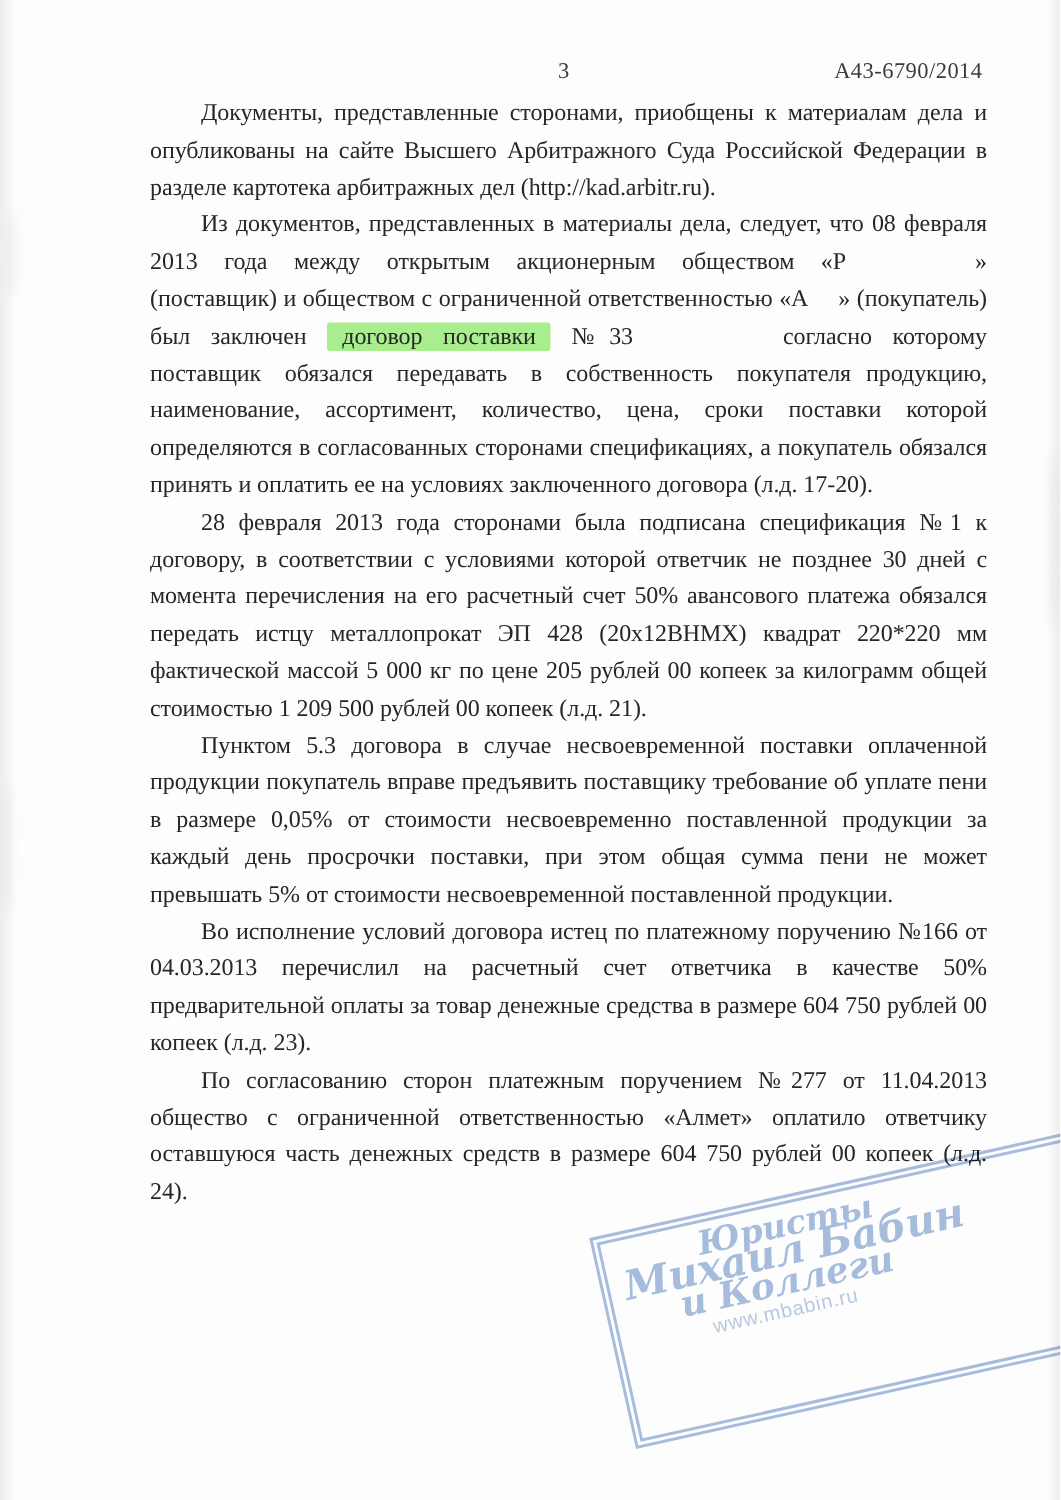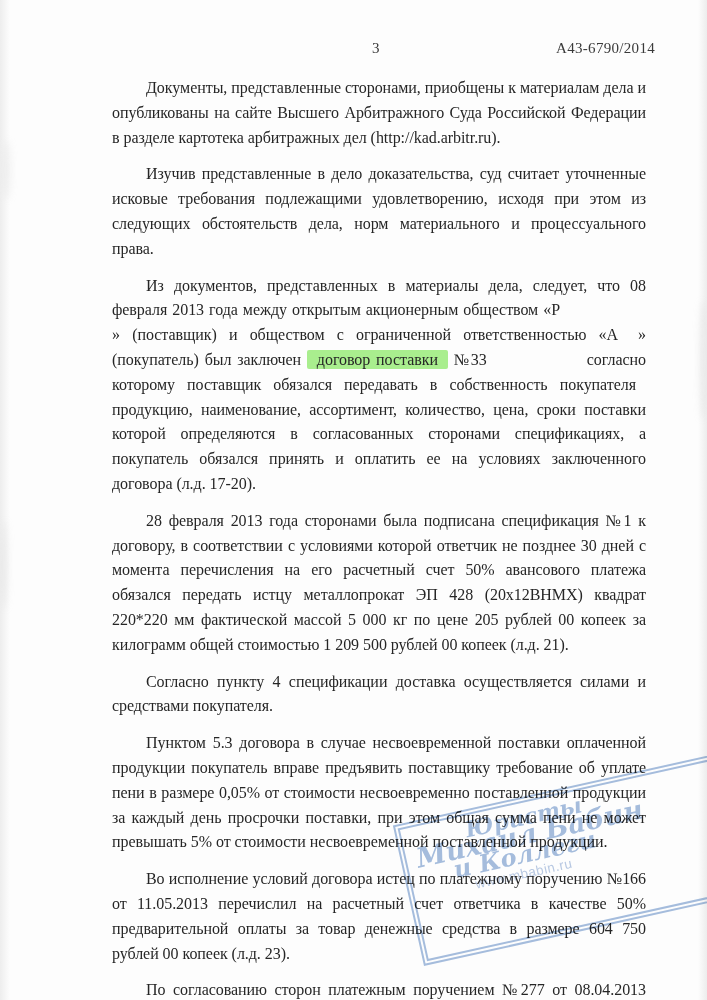--- a/index.html
+++ b/index.html
@@ -25,21 +25,21 @@
   }
   .hdr .pnum{position:absolute;left:372px;top:0;}
   .hdr .case{position:absolute;right:52px;top:0;letter-spacing:.3px;}
 
   .body{
     position:absolute;left:100px;top:64px;width:558px;
     font-size:16px;line-height:24.8px;
     text-align:justify;
     letter-spacing:-0.05px;
   }
-  .para{margin:12px;text-indent:34px;}
+  .para{margin:0;text-indent:34px;}
   .gap{display:inline-block;height:1px;}
   .hl{
     background:var(--hl,#a9ee8e);
     border-radius:2px;
     padding:1px 10px;
     box-decoration-break:clone;
     font-family:Liberation Serif, serif;
   }
 
   
@@ -80,27 +80,25 @@
   <div class="smudge" style="left:2px;top:520px;width:7px;height:90px;"></div>
   <div class="smudge" style="left:698px;top:300px;width:8px;height:120px;"></div>
 
   <div class="hdr">
     <span class="pnum">3</span>
     <span class="case">А43-6790/2014</span>
   </div>
 
   <div class="body">
       <p class="para"><span>Документы, представленные сторонами, приобщены к материалам дела и опубликованы на сайте Высшего Арбитражного Суда Российской Федерации в разделе картотека арбитражных дел (http://kad.arbitr.ru).</span></p>
-      <p class="para"><span>Изучив представленные в дело доказательства, суд считает уточненные исковые требования подлежащими удовлетворению, исходя при этом из следующих обстоятельств дела, норм материального и процессуального права.</span></p>
       <p class="para"><span>Из документов, представленных в материалы дела, следует, что 08 февраля 2013 года между открытым акционерным обществом «Р</span><span class="gap" style="width: 86px;"></span><span>» (поставщик) и обществом с ограниченной ответственностью «А</span><span class="gap" style="width: 20px;"></span><span>» (покупатель) был заключен </span><span class="hl">договор поставки</span><span> №33</span><span class="gap" style="width: 100px;"></span><span>согласно которому поставщик обязался передавать в собственность покупателя</span><span class="gap" style="width: 10px;"></span><span>продукцию, наименование, ассортимент, количество, цена, сроки поставки которой определяются в согласованных сторонами спецификациях, а покупатель обязался принять и оплатить ее на условиях заключенного договора (л.д. 17-20).</span></p>
       <p class="para"><span>28 февраля 2013 года сторонами была подписана спецификация №1 к договору, в соответствии с условиями которой ответчик не позднее 30 дней с момента перечисления на его расчетный счет 50% авансового платежа обязался передать истцу металлопрокат ЭП 428 (20х12ВНМХ) квадрат 220*220 мм фактической массой 5 000 кг по цене 205 рублей 00 копеек за килограмм общей стоимостью 1 209 500 рублей 00 копеек (л.д. 21).</span></p>
-      <p class="para"><span>Согласно пункту 4 спецификации доставка осуществляется силами и средствами покупателя.</span></p>
       <p class="para"><span>Пунктом 5.3 договора в случае несвоевременной поставки оплаченной продукции покупатель вправе предъявить поставщику требование об уплате пени в размере 0,05% от стоимости несвоевременно поставленной продукции за каждый день просрочки поставки, при этом общая сумма пени не может превышать 5% от стоимости несвоевременной поставленной продукции.</span></p>
-      <p class="para"><span>Во исполнение условий договора истец по платежному поручению №166 от 11.05.2013 перечислил на расчетный счет ответчика в качестве 50% предварительной оплаты за товар денежные средства  в размере 604 750 рублей 00 копеек (л.д. 23).</span></p>
-      <p class="para"><span>По согласованию сторон платежным поручением №277 от 08.04.2013 общество с ограниченной ответственностью «Алмет» оплатило ответчику оставшуюся часть денежных средств в размере 604 750 рублей 00 копеек (л.д. 24).</span></p>
+      <p class="para"><span>Во исполнение условий договора истец по платежному поручению №166 от 04.03.2013 перечислил на расчетный счет ответчика в качестве 50% предварительной оплаты за товар денежные средства  в размере 604 750 рублей 00 копеек (л.д. 23).</span></p>
+      <p class="para"><span>По согласованию сторон платежным поручением №277 от 11.04.2013 общество с ограниченной ответственностью «Алмет» оплатило ответчику оставшуюся часть денежных средств в размере 604 750 рублей 00 копеек (л.д. 24).</span></p>
     </div>
 
   <div class="stamp">
     <div class="big l1">Юристы</div>
     <div class="big l2">Михаил Бабин</div>
     <div class="big l3">и Коллеги</div>
     <div class="url">www.mbabin.ru</div>
   </div>
 
 </div>

